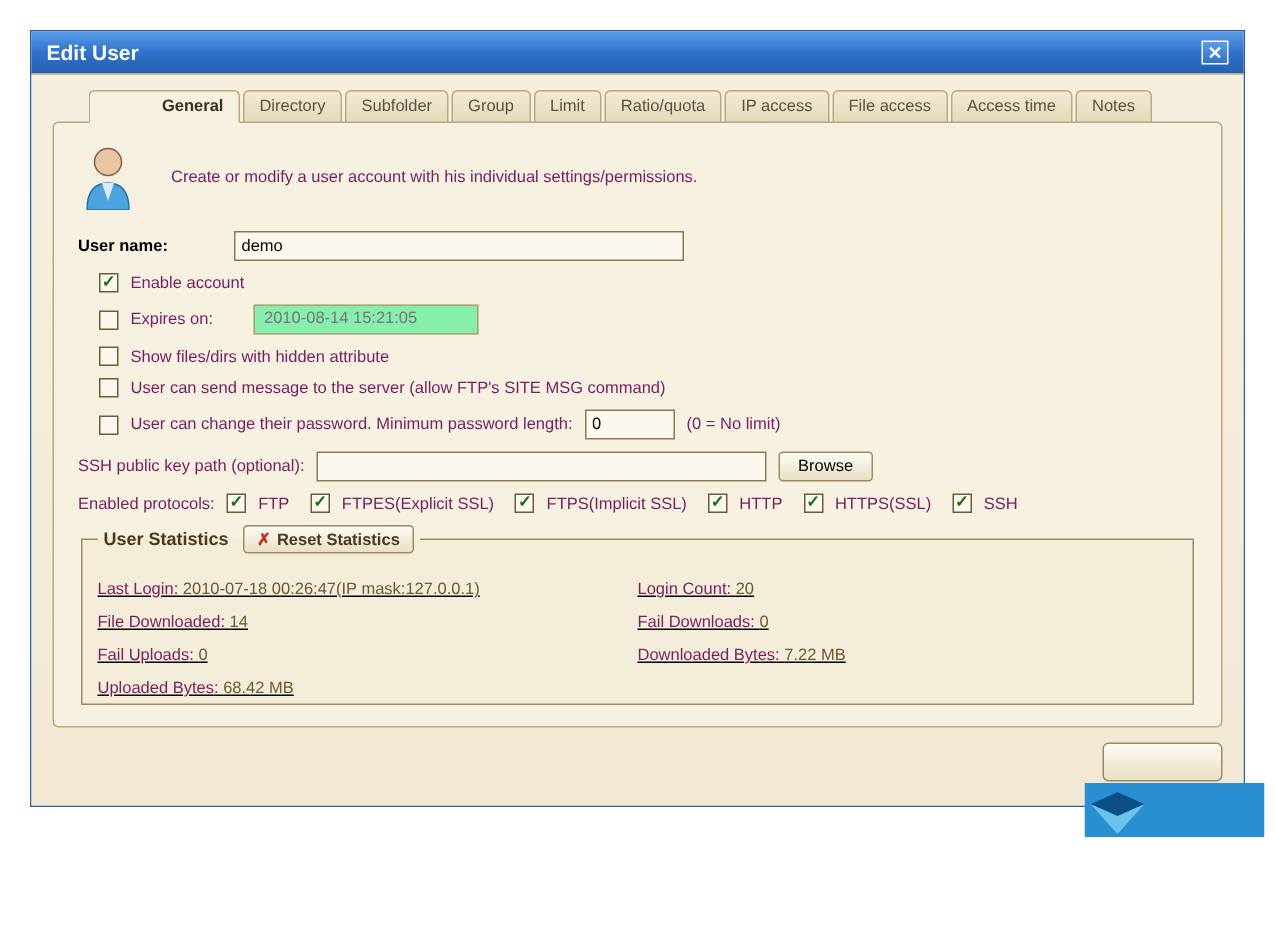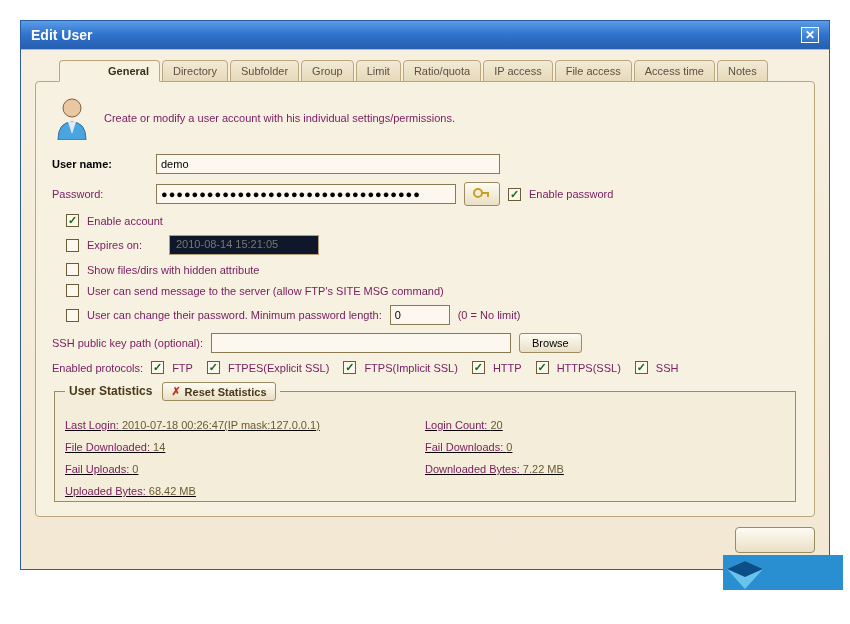--- a/index.html
+++ b/index.html
@@ -66,21 +66,21 @@
   }
   .tabpanel {
     border: 1px solid #bba77c;
     background: #f7f1e2;
     padding: 14px 16px;
     border-radius: 4px;
   }
   .intro {
     display: flex;
     align-items: center;
-    gap: 12px;
+    gap: 22px;
     margin-bottom: 14px;
   }
   .usericon svg { display: block; }
   .intro-text { color: #7a2060; }
   .row {
     display: flex;
     align-items: center;
     gap: 8px;
     margin-bottom: 8px;
   }
@@ -114,21 +114,21 @@
   }
   .cb.checked::after {
     content: "✓";
     color: #1a6b1a;
     font-size: 11px;
     line-height: 11px;
     font-weight: bold;
   }
   .disabled-input {
     border: 1px solid #b0a07a;
-    background: #0f172a;
+    background: #86efac;
     color: #777;
     height: 20px; padding: 2px 6px;
     width: 150px;
     font-size: 11px;
   }
   .indent { margin-left: 14px; }
   .btn {
     border: 1px solid #9c8b60;
     background: linear-gradient(to bottom,#fdfbf4,#e9dfc4);
     border-radius: 3px;
@@ -218,38 +218,23 @@
             <circle cx="20" cy="12" r="9" fill="#e9c7a2" stroke="#865e38"></circle>
             <path d="M6 44 Q6 26 20 26 Q34 26 34 44 Z" fill="#4aa4e0" stroke="#2a6ea8"></path>
             <path d="M16 26 L20 38 L24 26 Z" fill="#dfeaf3"></path>
           </svg>
         </span>
         <span class="intro-text">Create or modify a user account with his individual settings/permissions.</span>
       </div>
 
       <div class="row">
         <span class="bold" style="width:96px">User name:</span>
-        <input class="txt" style="width: 344px;" value="demo">
-      </div>
-
-      <div class="row">
-        <span class="label" style="width:96px">Password:</span>
-        <input class="txt pw" style="width: 300px;" value="●●●●●●●●●●●●●●●●●●●●●●●●●●●●●●●●●●">
-        <span class="keybtn">
-          <span>
-            <svg width="18" height="14" viewBox="0 0 18 14">
-                <circle cx="5" cy="7" r="4" fill="none" stroke="#c8a020" stroke-width="2"></circle>
-                <rect x="8" y="6" width="8" height="2" fill="#c8a020"></rect>
-                <rect x="14" y="6" width="2" height="5" fill="#c8a020"></rect>
-              </svg>
-          </span>
-        </span>
-        <span class="cb checked"></span>
-        <span class="label">Enable password</span>
-      </div>
+        <input class="txt" style="width: 300px;" value="demo">
+      </div>
+
 
       <div class="row indent">
         <span class="cb checked"></span>
         <span class="label">Enable account</span>
       </div>
 
       <div class="row indent">
         <span class="cb"></span>
         <span class="label" style="width:74px">Expires on:</span>
         <span class="disabled-input">2010-08-14 15:21:05</span>

